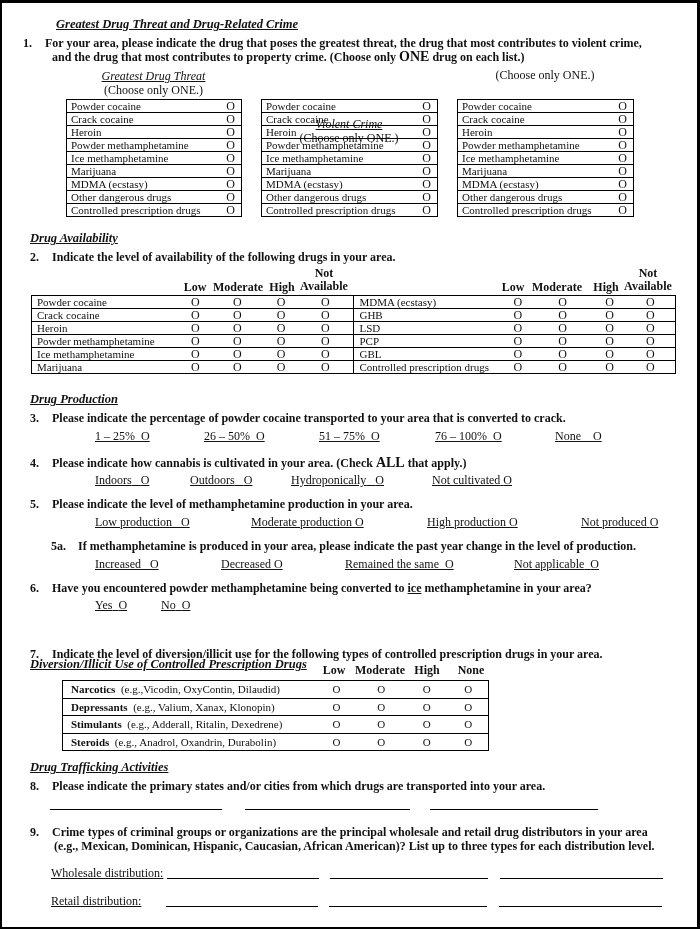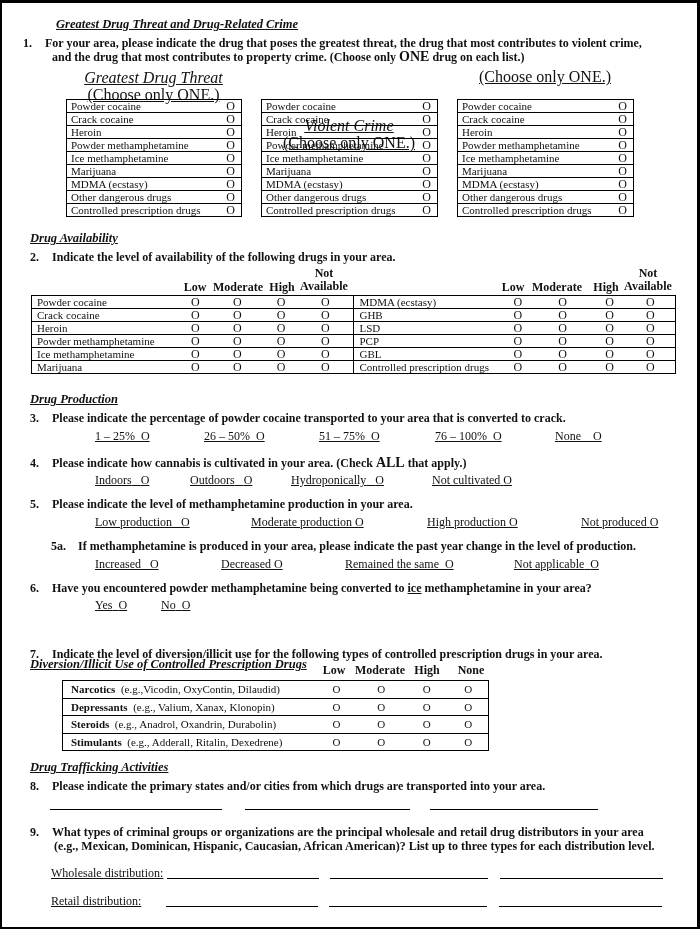--- a/index.html
+++ b/index.html
@@ -6,21 +6,21 @@
   body { width: 700px; height: 929px; position: relative; overflow: hidden;
          font-family: "Liberation Serif", "DejaVu Serif", serif; color: #111; }
   .frame { position: absolute; left: 0; top: 0; width: 700px; height: 929px; box-sizing: border-box;
            border-top: 3px solid #000; border-left: 2px solid #000; border-right: 3px solid #000; border-bottom: 2px solid #000; }
   .abs { position: absolute; white-space: nowrap; }
   .sec { font-style: italic; font-weight: bold; text-decoration: underline; font-size: 12.5px; }
   .q { font-weight: bold; font-size: 12px; }
   .qn { display: inline-block; width: 22px; }
   .big { font-size: 14px; }
   .opt { font-size: 12px; text-decoration: underline; }
-  .hd { font-size: 16px; font-weight: bold; text-align: center; text-decoration: underline; }
+  .hd { font-size: 12px; font-weight: bold; text-align: center; }
   .hd .t { font-style: italic; text-decoration: underline; font-weight: normal; display: block; }
   .hd .c { font-weight: normal; display: block; margin-top: -1px; }
   table { border-collapse: collapse; position: absolute; font-size: 11px; }
   td { border: 1px solid #000; padding: 0 4px; height: 12px; line-height: 12px; }
   .t1 td { border-left: none; border-right: none; }
   .t1 { border-left: 1px solid #000; border-right: 1px solid #000; border-bottom: 1px solid #000; border-top:1px solid #000;}
   .t1 td.r { text-align: right; padding-right: 6px; }
   .av td { border-left: none; border-right: none; text-align: center; padding: 0; }
   .av { border: 1px solid #000; }
   .av td.lbl { text-align: left; padding-left: 5px; }
@@ -355,46 +355,46 @@
         <td class="radio">O</td>
   </tr>
   <tr>
     <td class="lbl"><b>Depressants</b>&nbsp; <span>(e.g., Valium, Xanax, Klonopin)</span></td>
     <td class="radio">O</td>
         <td class="radio">O</td>
         <td class="radio">O</td>
         <td class="radio">O</td>
   </tr>
   <tr>
+    <td class="lbl"><b>Stimulants</b>&nbsp; <span>(e.g., Adderall, Ritalin, Dexedrene)</span></td>
+    <td class="radio">O</td>
+        <td class="radio">O</td>
+        <td class="radio">O</td>
+        <td class="radio">O</td>
+  </tr>
+  <tr>
     <td class="lbl"><b>Steroids</b>&nbsp; <span>(e.g., Anadrol, Oxandrin, Durabolin)</span></td>
-    <td class="radio">O</td>
-        <td class="radio">O</td>
-        <td class="radio">O</td>
-        <td class="radio">O</td>
-  </tr>
-  <tr>
-    <td class="lbl"><b>Stimulants</b>&nbsp; <span>(e.g., Adderall, Ritalin, Dexedrene)</span></td>
     <td class="radio">O</td>
         <td class="radio">O</td>
         <td class="radio">O</td>
         <td class="radio">O</td>
   </tr>
 </tbody>
   </table>
 
 <div class="abs sec" style="left:30px;top:760px;">Drug Trafficking Activities</div>
 <div class="abs q" style="left:30px;top:779px;">
   <span class="qn">8.</span><span>Please indicate the primary states and/or cities from which drugs are transported into your area.</span>
 </div>
 <div class="line" style="left:50px;top:809px;width:172px;"></div>
 <div class="line" style="left:245px;top:809px;width:165px;"></div>
 <div class="line" style="left:430px;top:809px;width:168px;"></div>
 
 <div class="abs q" style="left:30px;top:825px;">
-  <span class="qn">9.</span><span>What types of criminal groups or organizations are the principal wholesale and retail drug distributors in your area</span>
+  <span class="qn">9.</span><span>Crime types of criminal groups or organizations are the principal wholesale and retail drug distributors in your area</span>
 </div>
 <div class="abs q" style="left:54px;top:839px;">(e.g., Mexican, Dominican, Hispanic, Caucasian, African American)? List up to three types for each distribution level.</div>
 
 <div class="abs opt" style="left:51px;top:866px;">Wholesale distribution:</div>
 <div class="line" style="left:167px;top:878px;width:152px;"></div>
 <div class="line" style="left:330px;top:878px;width:158px;"></div>
 <div class="line" style="left:500px;top:878px;width:163px;"></div>
 
 <div class="abs opt" style="left:51px;top:894px;">Retail distribution:</div>
 <div class="line" style="left:166px;top:906px;width:152px;"></div>

